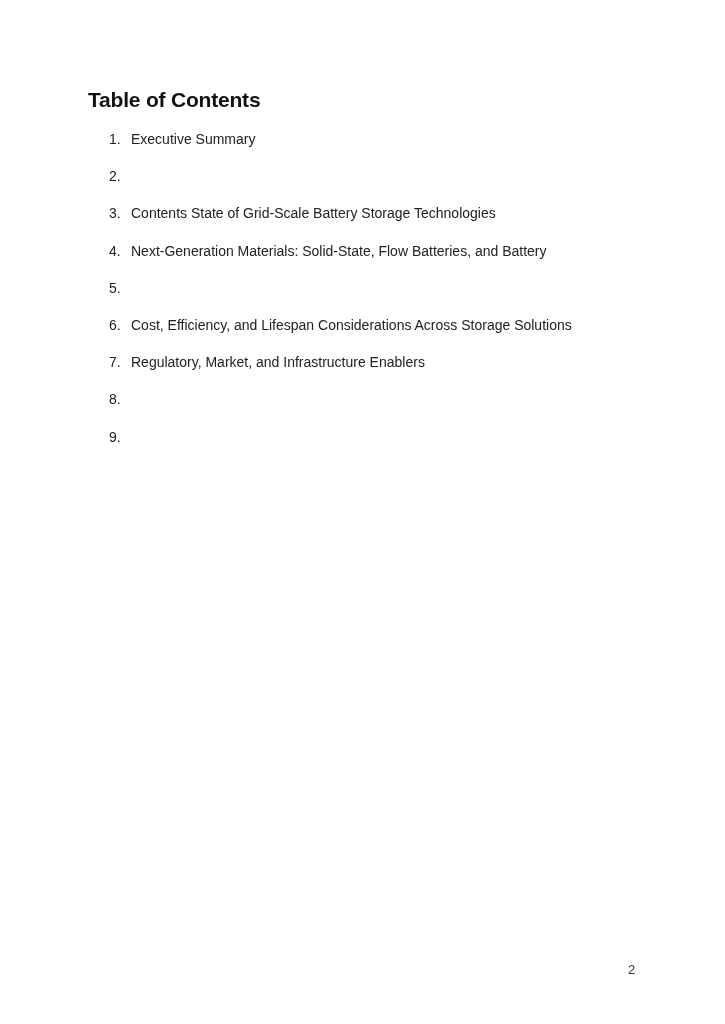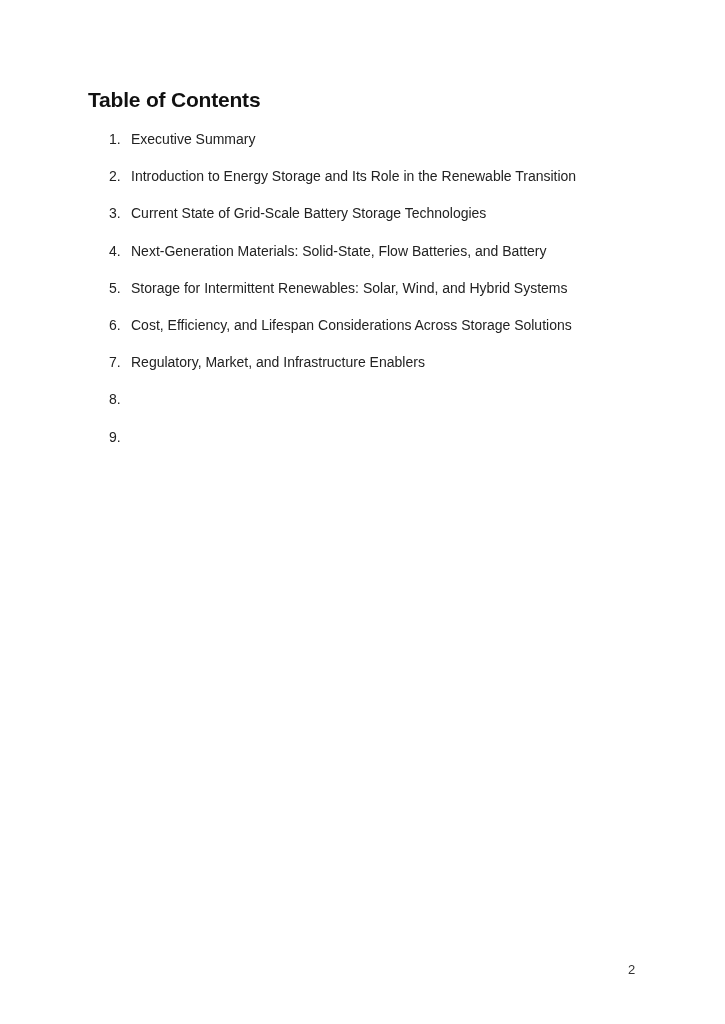--- a/index.html
+++ b/index.html
@@ -71,33 +71,31 @@
 <div class="page">
   <h1 class="toc-title">Table of Contents</h1>
 
   <ol class="toc-list">
     <li class="toc-item">
       <span class="toc-num">1.</span>
       <span class="toc-text">Executive Summary</span>
     </li>
     <li class="toc-item">
       <span class="toc-num">2.</span>
-      <span class="toc-text">Introduction to Energy Storage and Its Role in the Renewable Transition</span>
     </li>
     <li class="toc-item">
       <span class="toc-num">3.</span>
-      <span class="toc-text">Current State of Grid-Scale Battery Storage Technologies</span>
+      <span class="toc-text">Contents State of Grid-Scale Battery Storage Technologies</span>
     </li>
     <li class="toc-item">
       <span class="toc-num">4.</span>
       <span class="toc-text">Next-Generation Materials: Solid-State, Flow Batteries, and Battery</span>
     </li>
     <li class="toc-item">
       <span class="toc-num">5.</span>
-      <span class="toc-text">Storage for Intermittent Renewables: Solar, Wind, and Hybrid Systems</span>
     </li>
     <li class="toc-item">
       <span class="toc-num">6.</span>
       <span class="toc-text">Cost, Efficiency, and Lifespan Considerations Across Storage Solutions</span>
     </li>
     <li class="toc-item">
       <span class="toc-num">7.</span>
       <span class="toc-text">Regulatory, Market, and Infrastructure Enablers</span>
     </li>
     <li class="toc-item">

